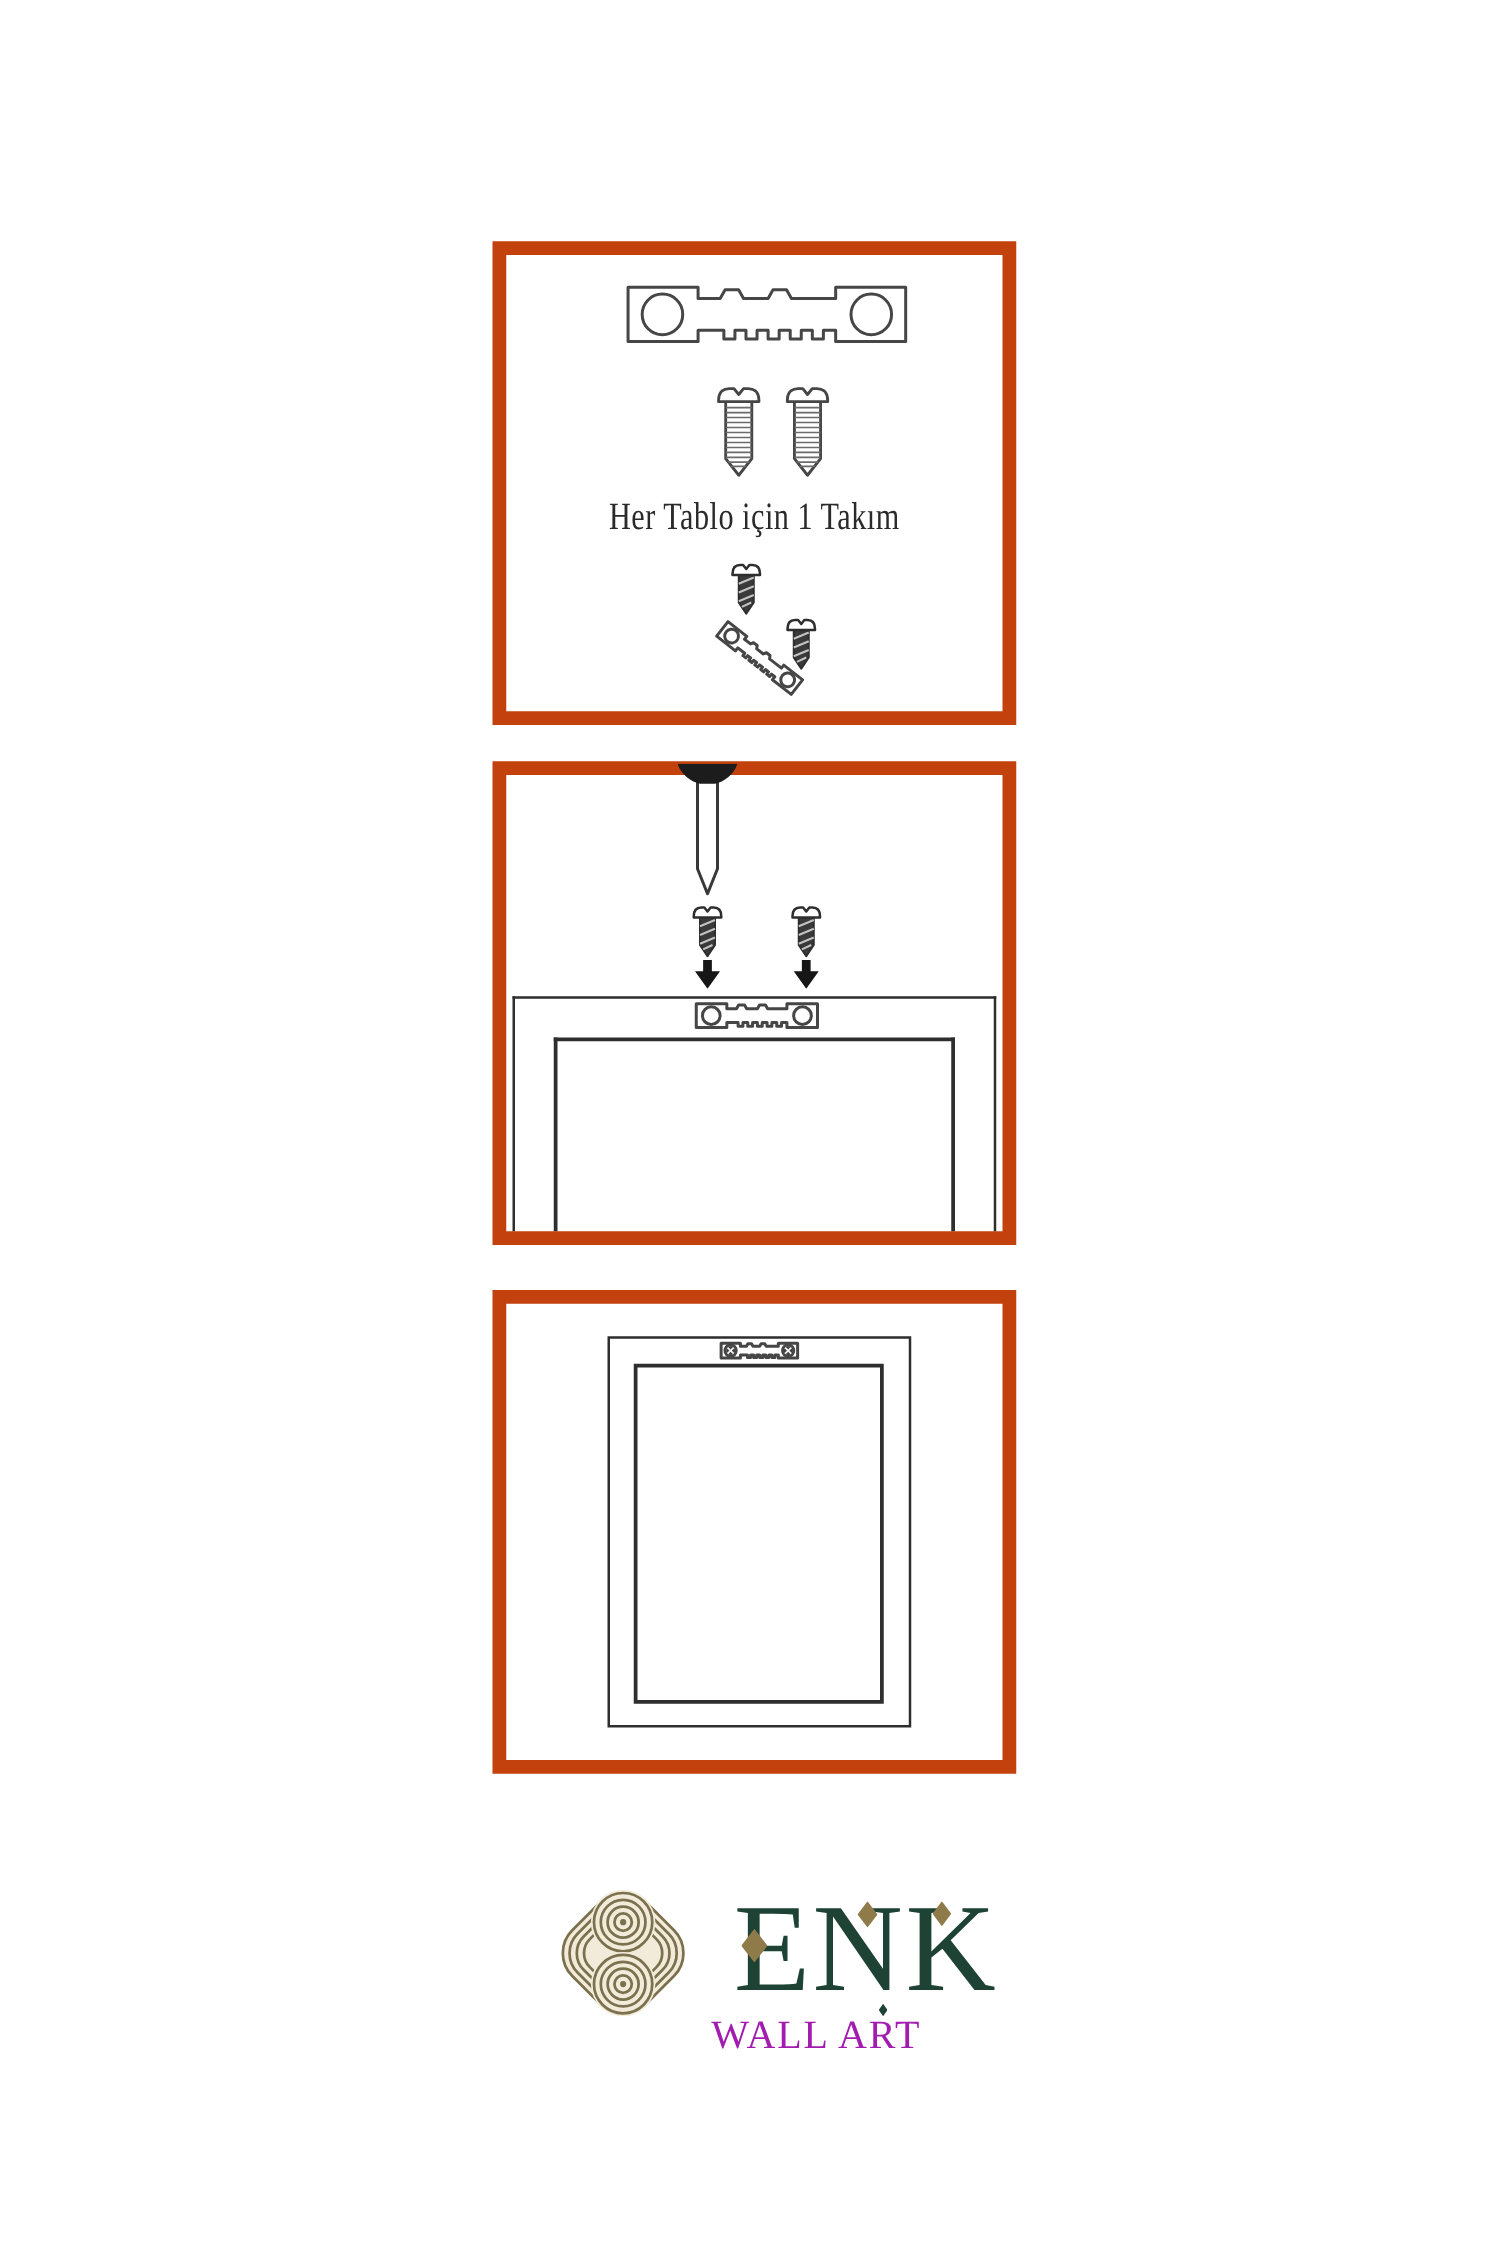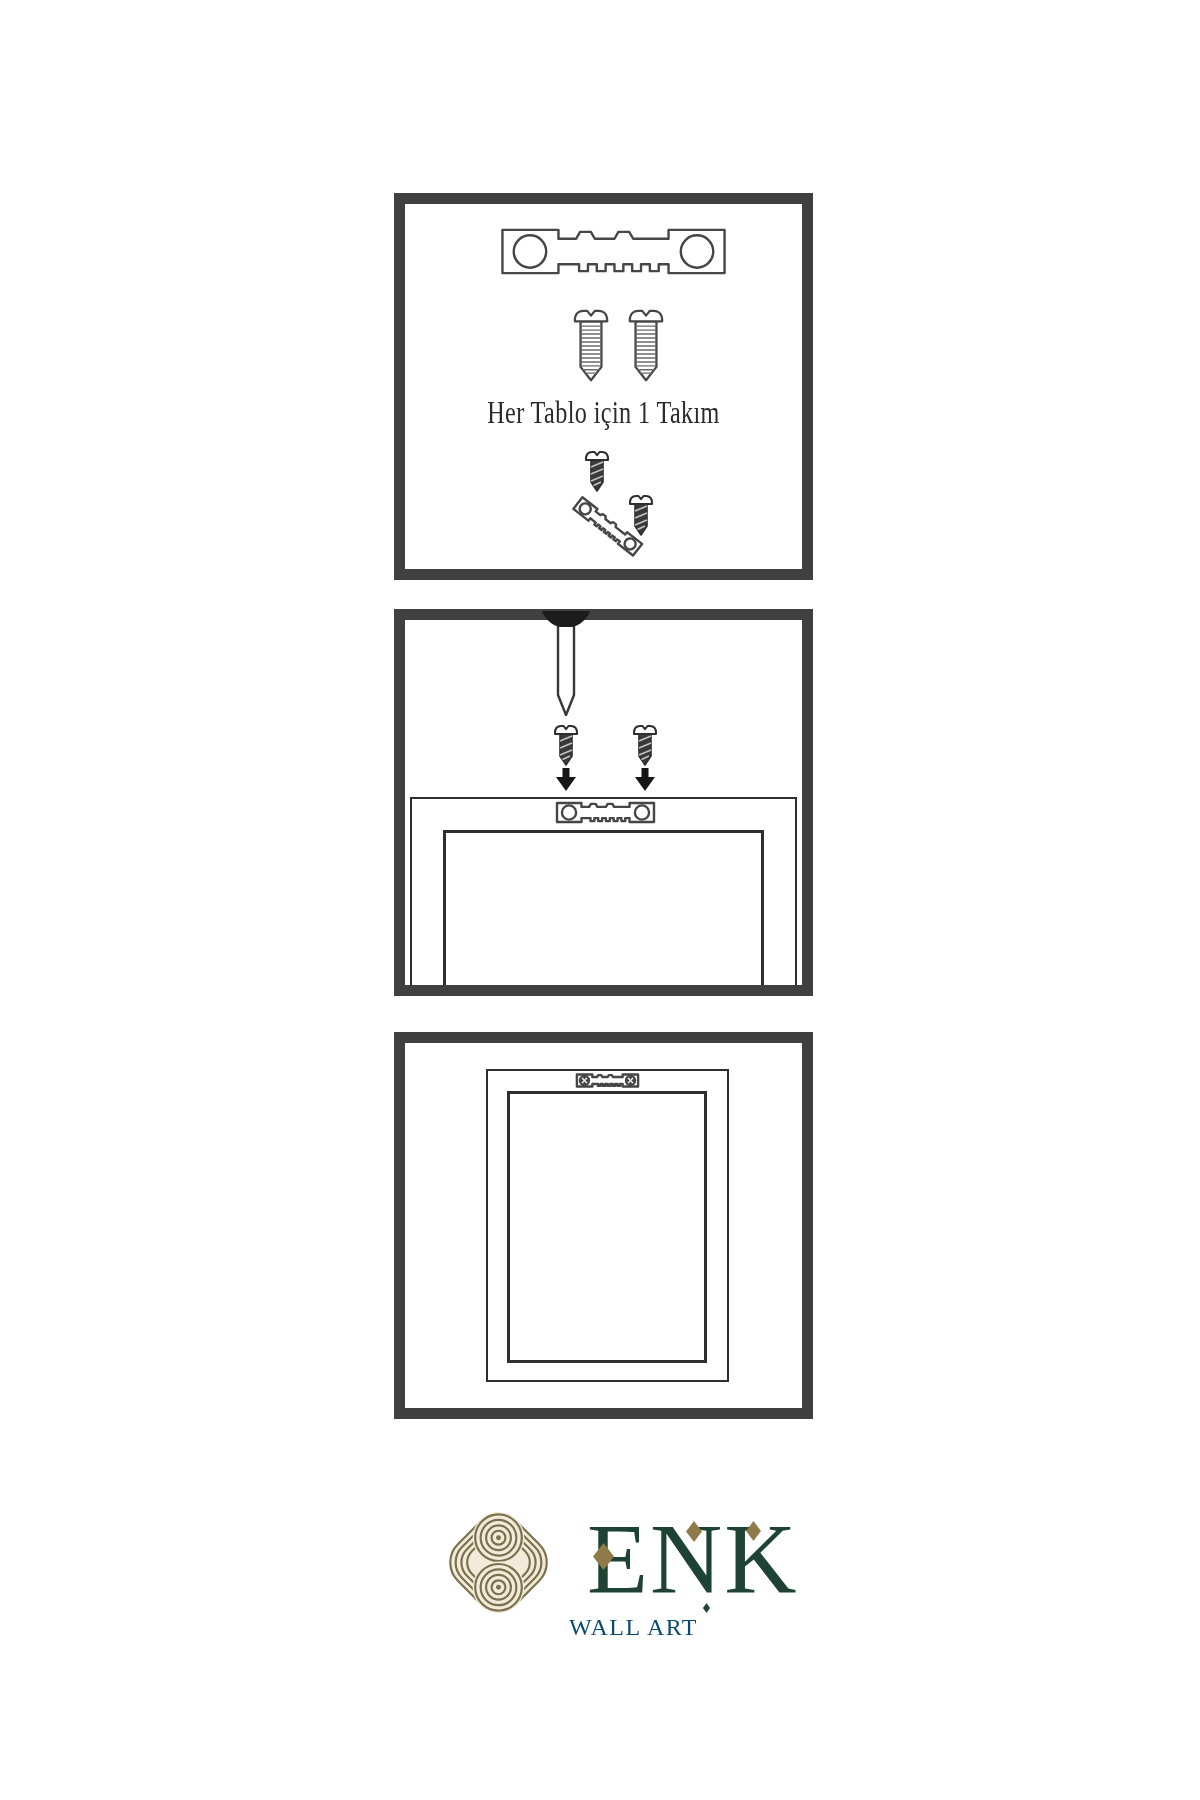--- a/index.html
+++ b/index.html
@@ -1,35 +1,35 @@
 <!DOCTYPE html>
 <html><head>
 <meta charset="utf-8">
 <style>
   html,body{margin:0;padding:0;}
   body{width:1200px;height:1800px;background:#ffffff;position:relative;overflow:hidden;
        font-family:"Liberation Serif",serif;}
   .abs{position:absolute;}
-  .panel{position:absolute;left:394px;width:419px;height:387px;border:11px solid #404040;
+  .panel{position:absolute;left:394px;width:419px;height:387px;border:11px solid #c2410c;
          background:#ffffff;box-sizing:border-box;}
   #p1{top:193px}
   #p2{top:609px}
   #p3{top:1032px}
   .caption{position:absolute;left:0;width:100%;top:191px;text-align:center;
            font-family:"Liberation Serif",serif;font-size:31px;color:#2a2a2a;
            letter-spacing:.5px;transform:scaleX(.78);white-space:nowrap;}
   .frame{position:absolute;box-sizing:border-box;background:transparent;}
   .frame.outer2{border:2px solid #2e2e2e;border-bottom:none;}
   .frame.inner2{border:3px solid #2e2e2e;border-bottom:none;}
   .frame.outer3{border:2px solid #2e2e2e;}
   .frame.inner3{border:3px solid #2e2e2e;}
   .brand-name{position:absolute;left:587px;top:1509px;font-family:"Liberation Serif",serif;
               font-size:100px;line-height:100px;letter-spacing:2px;color:#1e4334;}
   .brand-tagline{position:absolute;left:569px;top:1592px;font-family:"Liberation Serif",serif;
-              font-size:24px;line-height:30px;letter-spacing:1.5px;color:#0c4a6e;margin-top:20px;}
+              font-size:32px;line-height:30px;letter-spacing:1.5px;color:#a21caf;margin-top:20px;}
   .dia{position:absolute;background:#8f7b4a;
        clip-path:polygon(50% 0,100% 50%,50% 100%,0 50%);}
   .dia.green{background:#1e4334;}
 </style>
 </head>
 <body>
 
 <svg width="0" height="0" style="position:absolute" aria-hidden="true">
   <defs>
     <g id="sawtooth">

